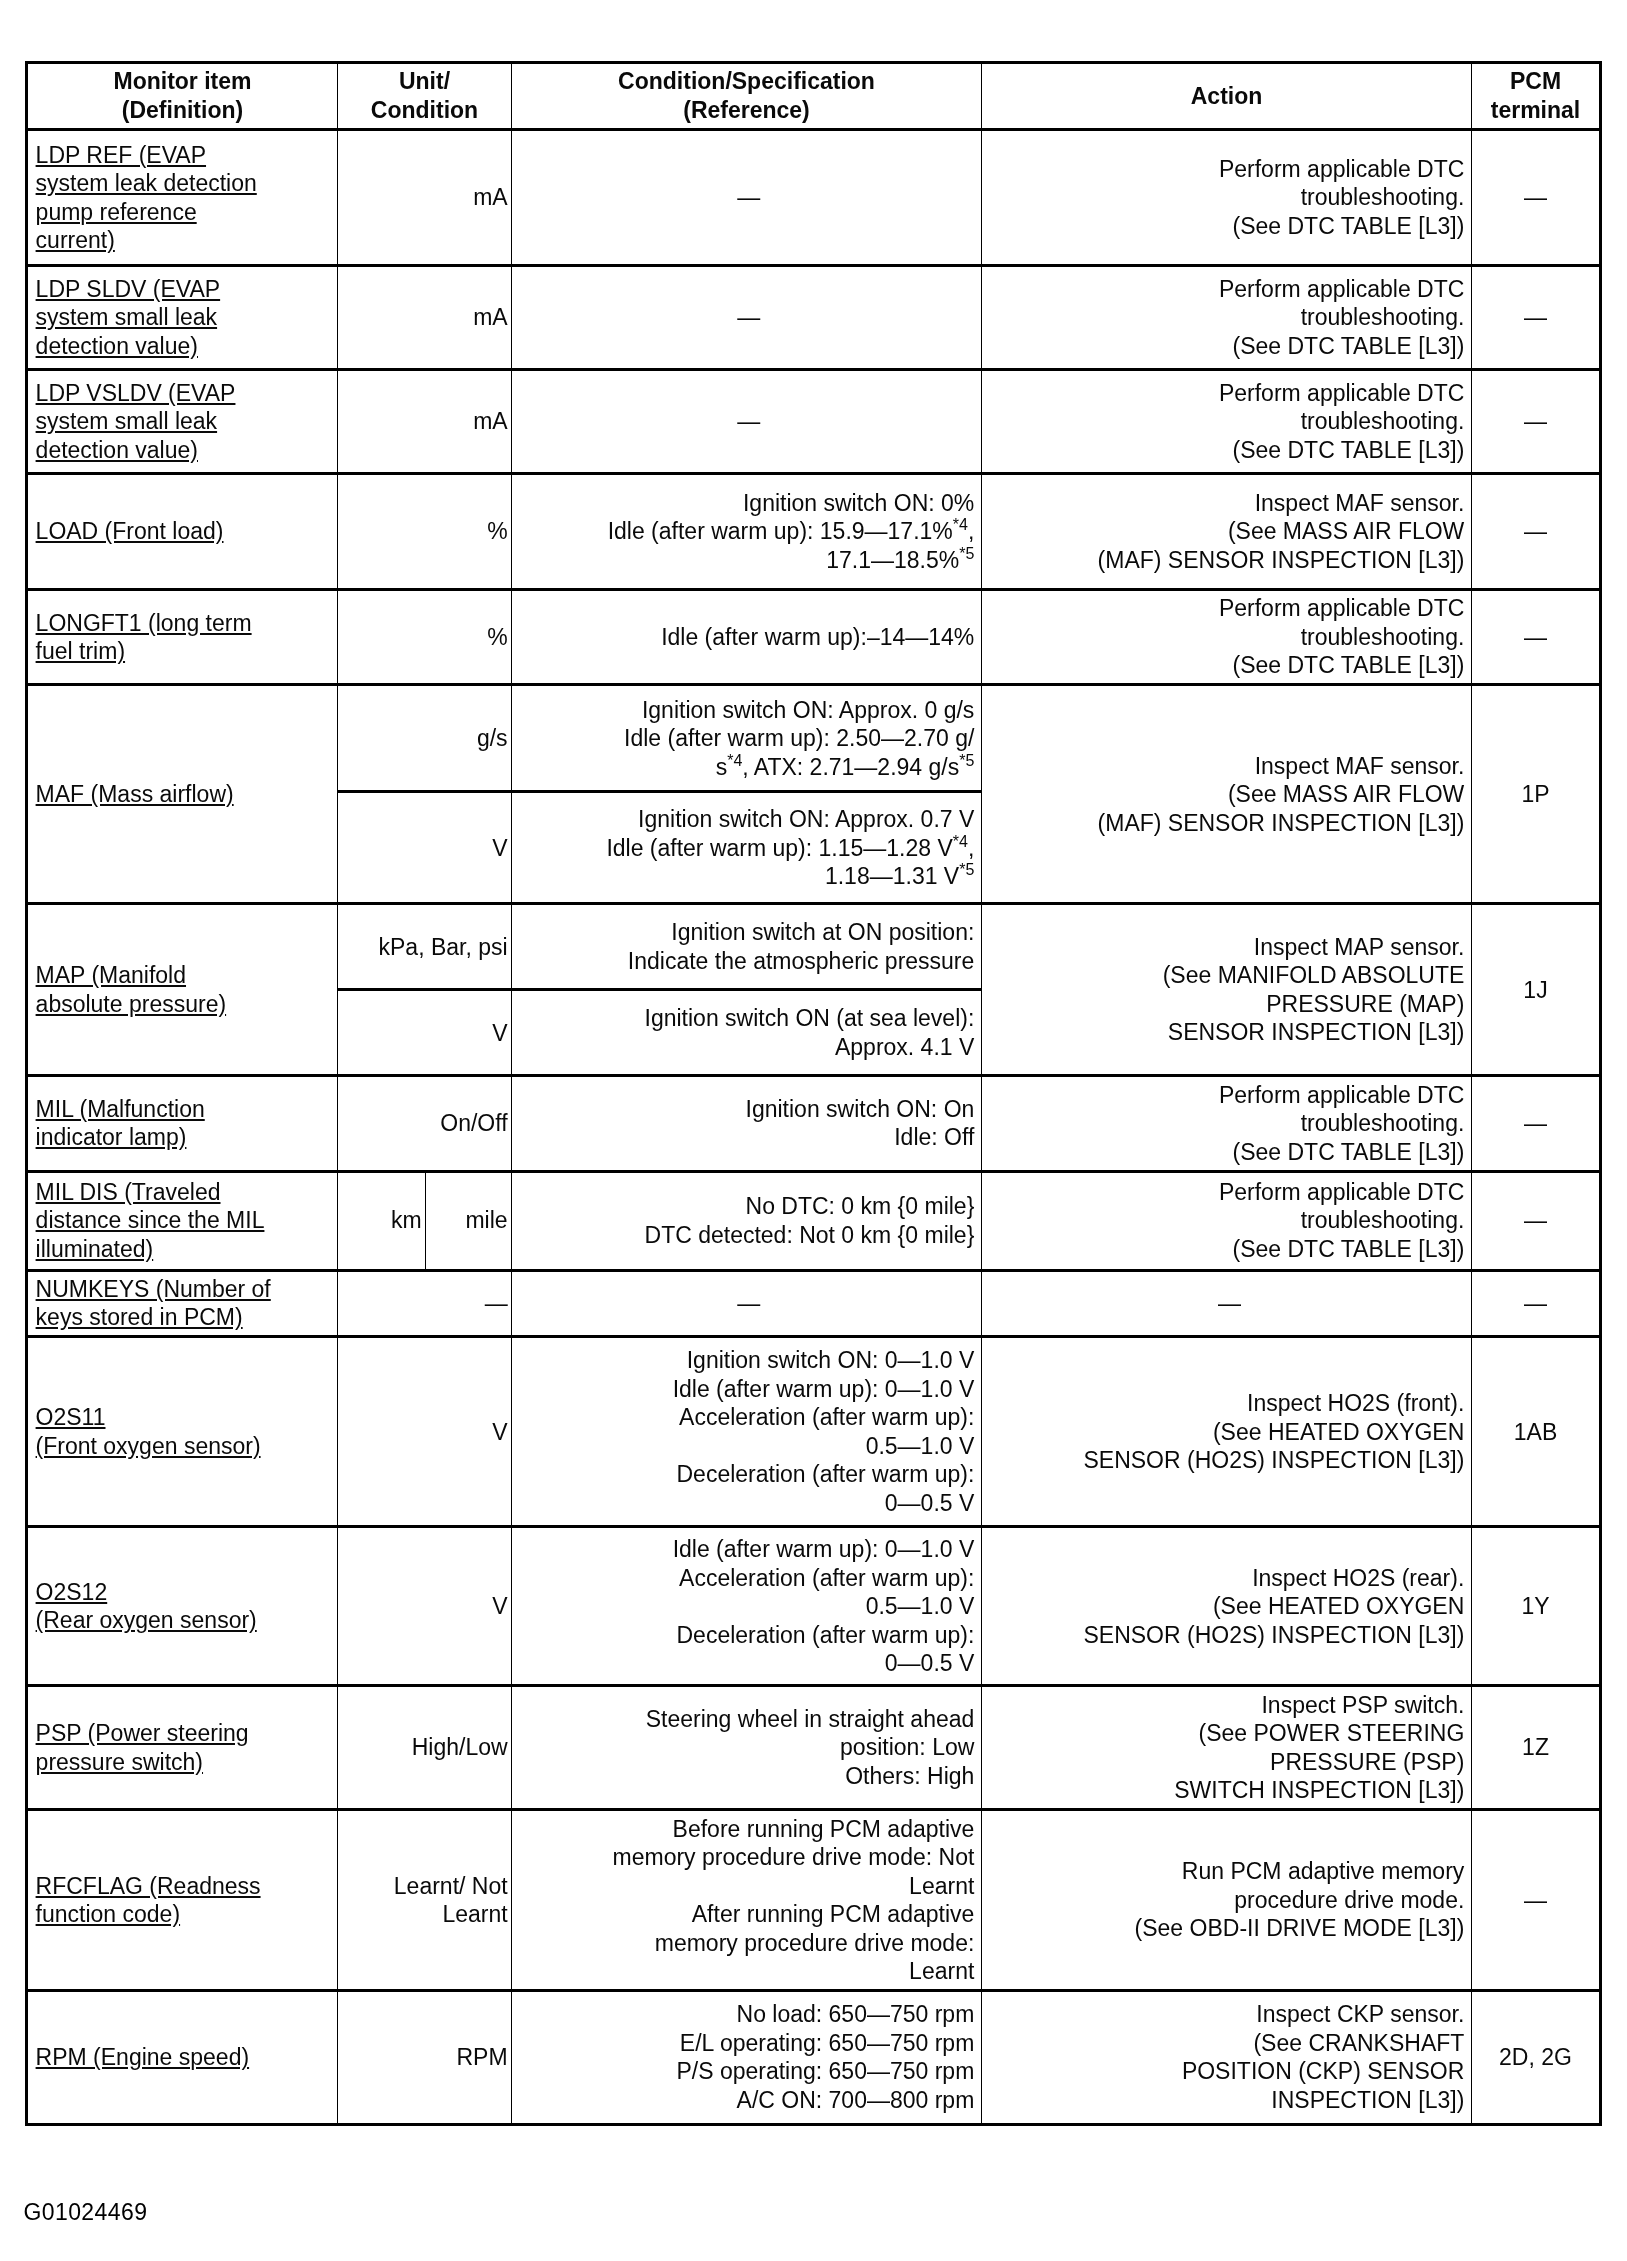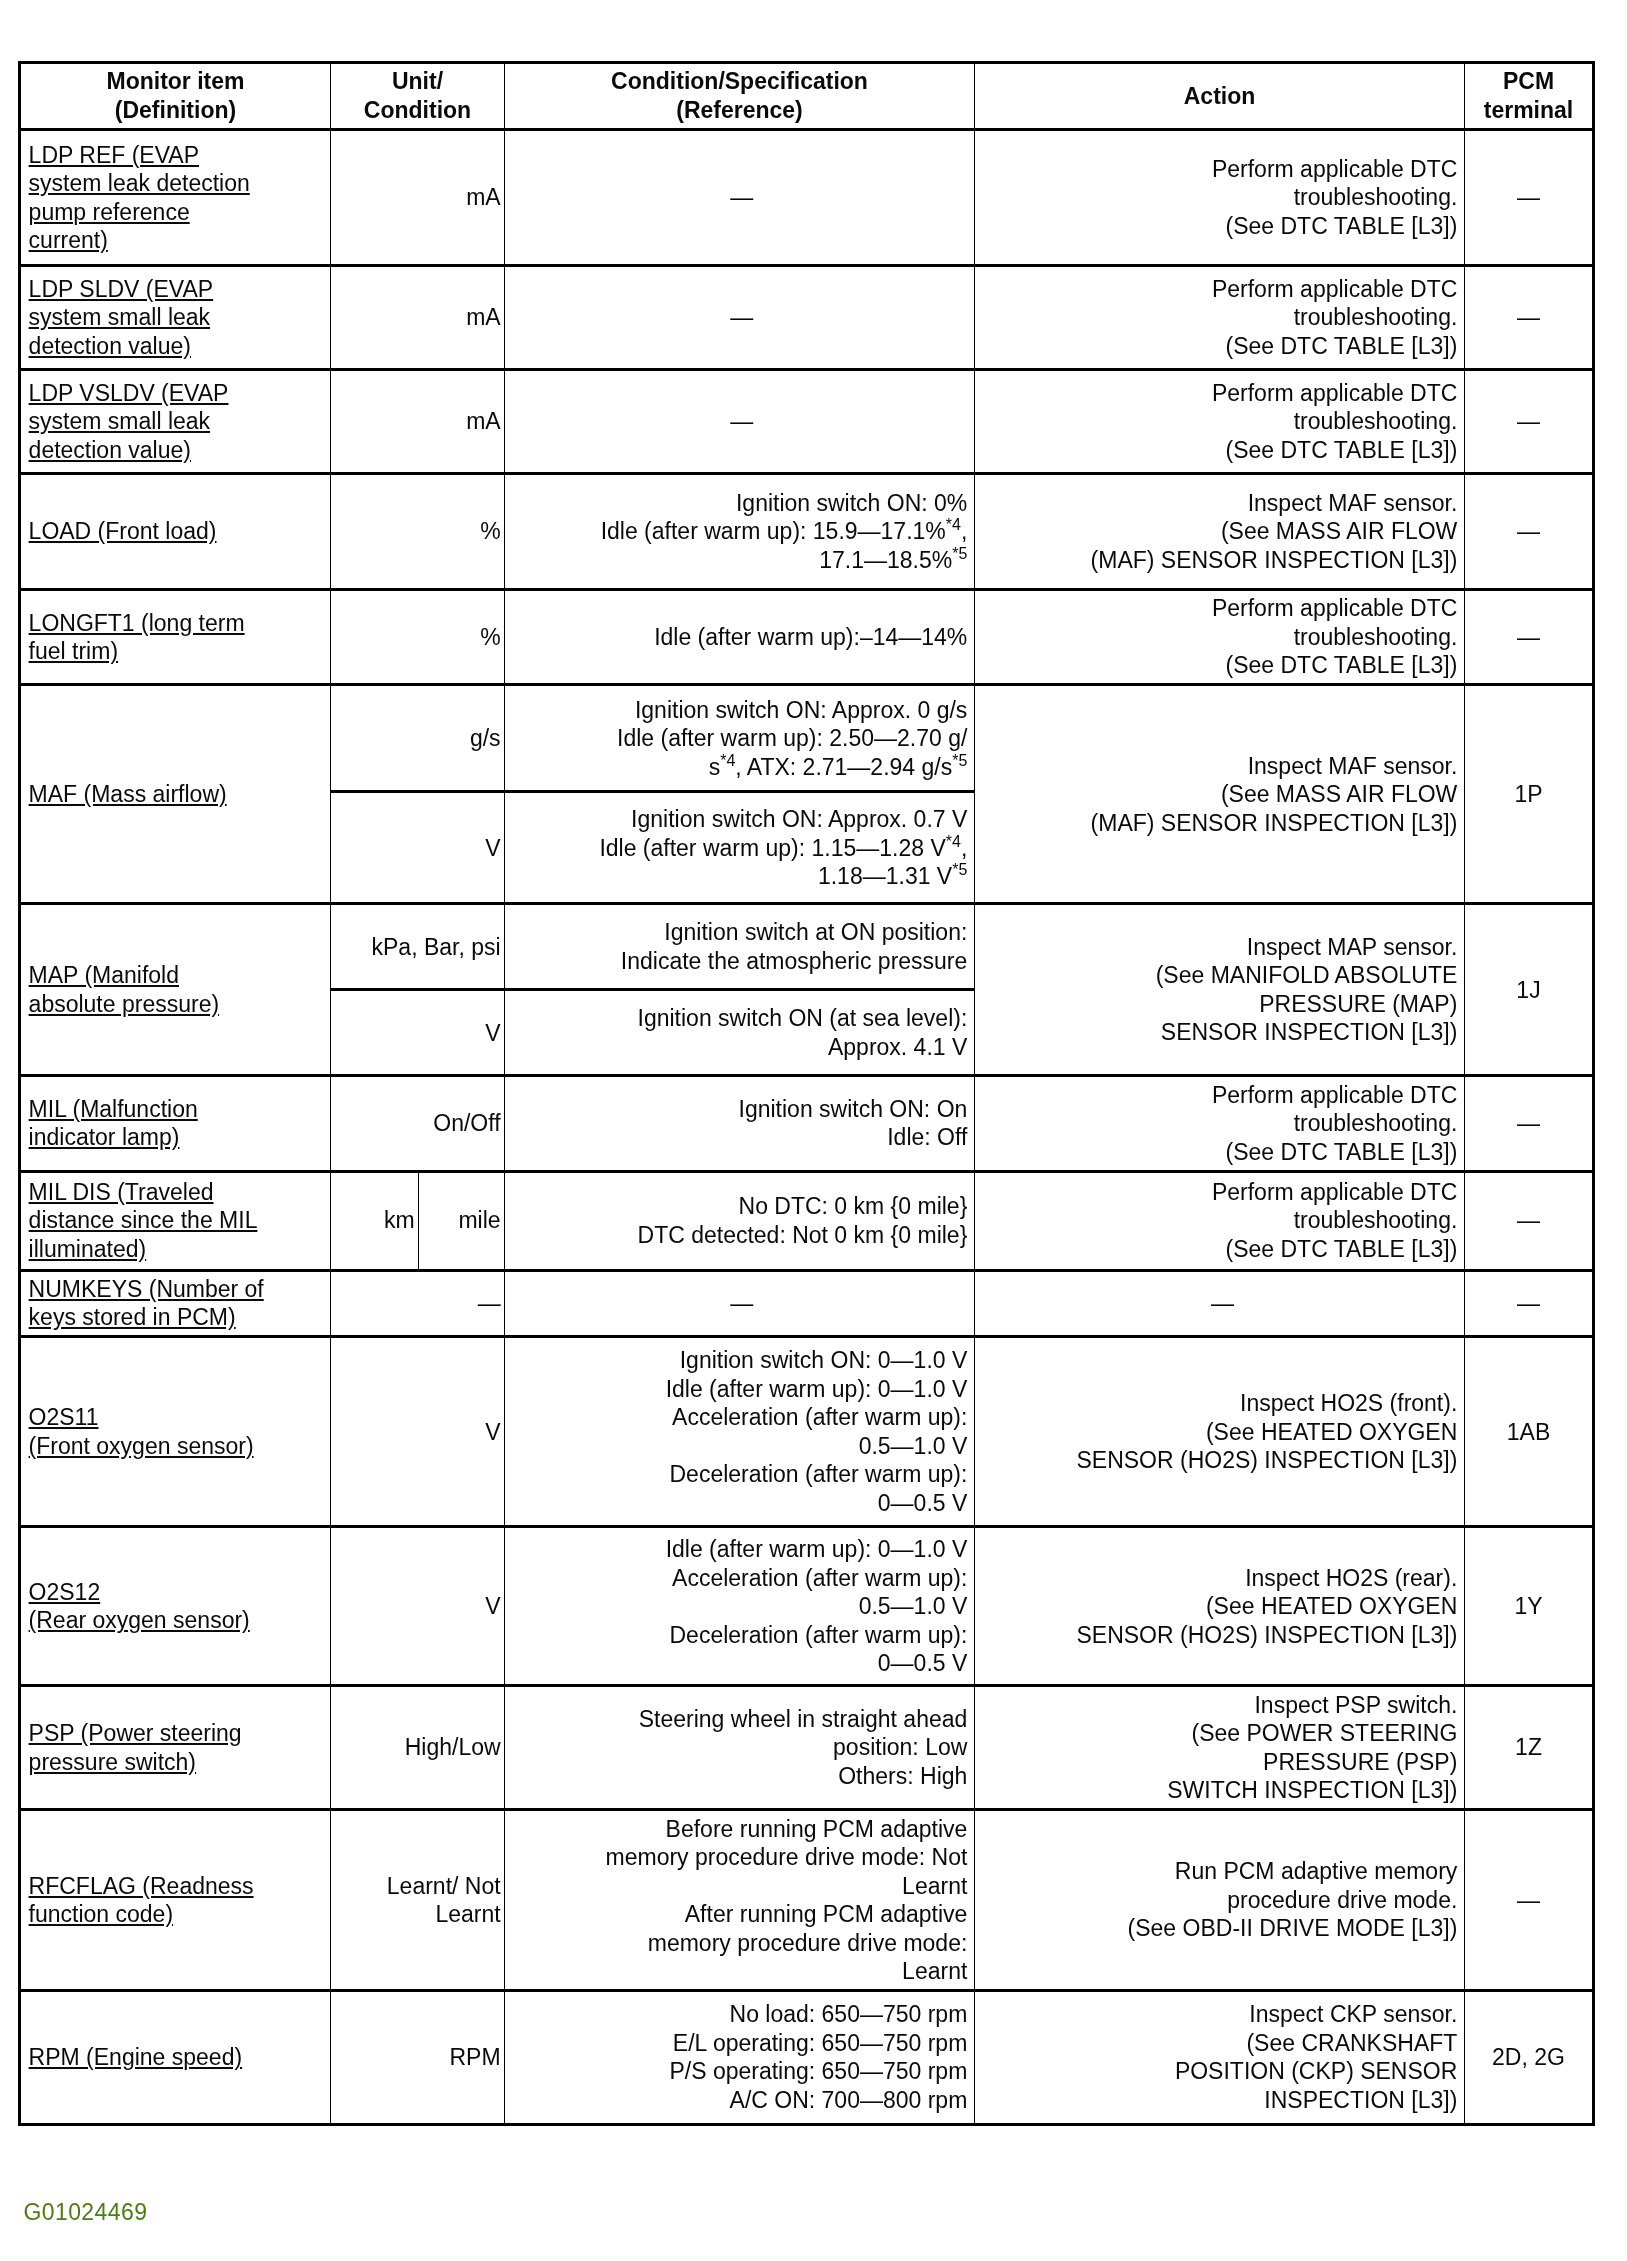--- a/index.html
+++ b/index.html
@@ -6,21 +6,21 @@
   body{
     width:1628px;height:2261px;
     background:#ffffff;
     font-family:"Liberation Sans", sans-serif;
     color:#0a0a0a;
     -webkit-font-smoothing:antialiased;
   }
   .sheet{position:relative;width:1628px;height:2261px;background:#fff;overflow:hidden;}
 
   table.spec{
-    position:absolute;left:18px;top:61px;
+    position:absolute;left:25px;top:61px;
     width:1454px;
     border-collapse:collapse;
     table-layout:fixed;
     border:3.4px solid #000;
   }
   .spec th,.spec td{
     border-left:1.7px solid #000;
     border-right:1.7px solid #000;
     border-top:3.4px solid #000;
     border-bottom:3.4px solid #000;
@@ -58,21 +58,21 @@
   tr.h11{height:99px}
   tr.h12{height:59px}
   tr.h13{height:190px}
   tr.h14{height:159px}
   tr.h15{height:123px}
   tr.h16{height:176px}
   tr.h17{height:134px}
 
   .figure-code{
     position:absolute;left:23.5px;top:2199px;
-    font-size:23px;letter-spacing:0.4px;color:#4d7c0f;
+    font-size:23px;letter-spacing:0.4px;color:#000000;
   }
 </style>
 </head>
 <body>
 
 <div class="sheet">
 
   <table class="spec">
     <colgroup>
       <col style="width:311px">

